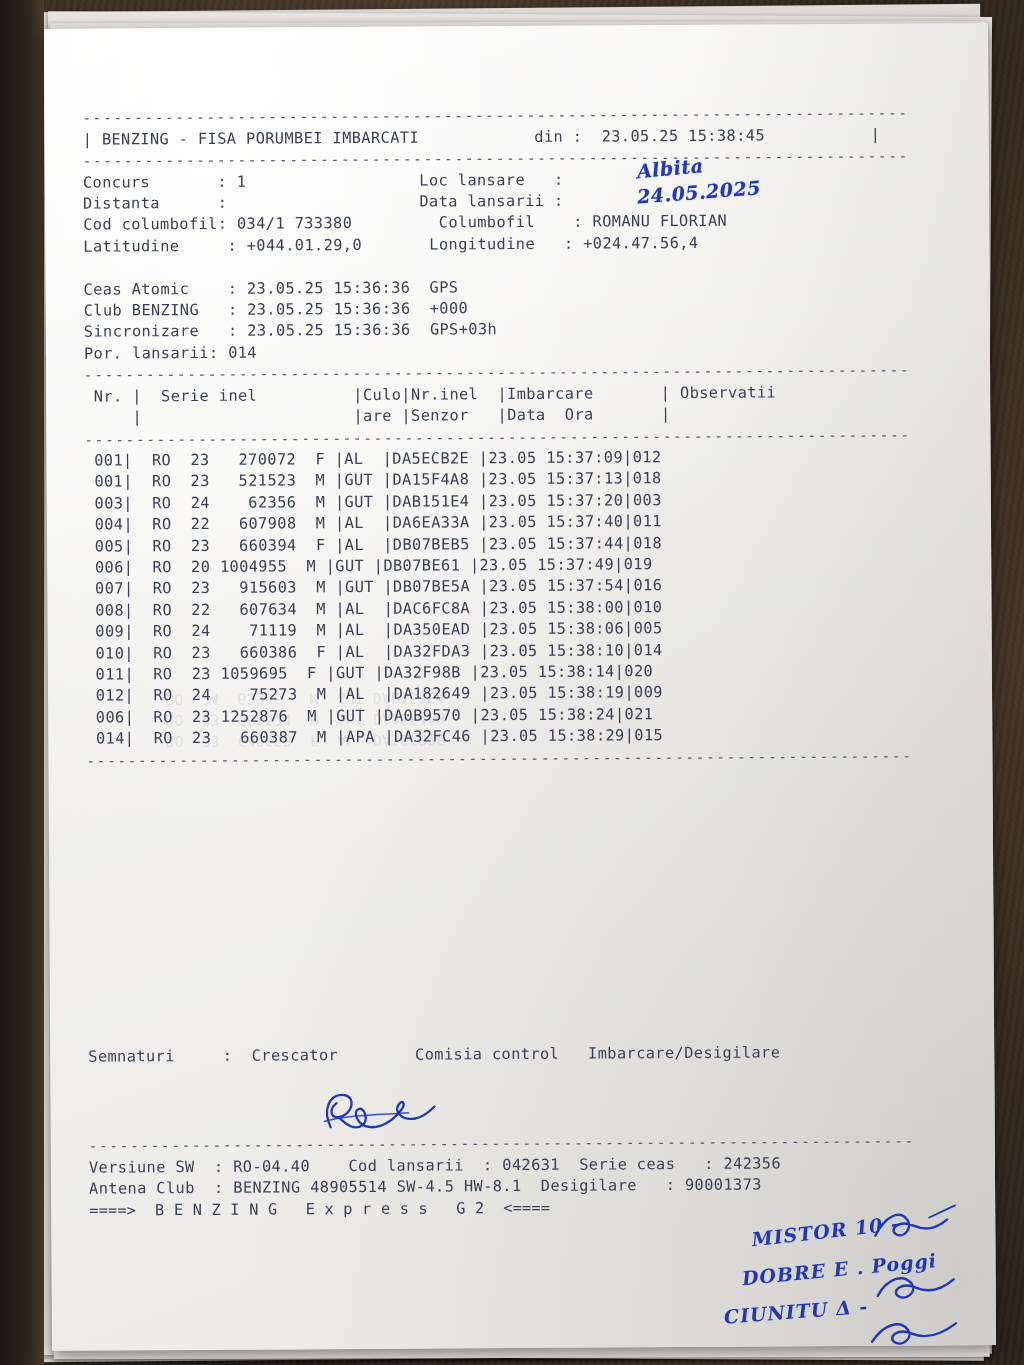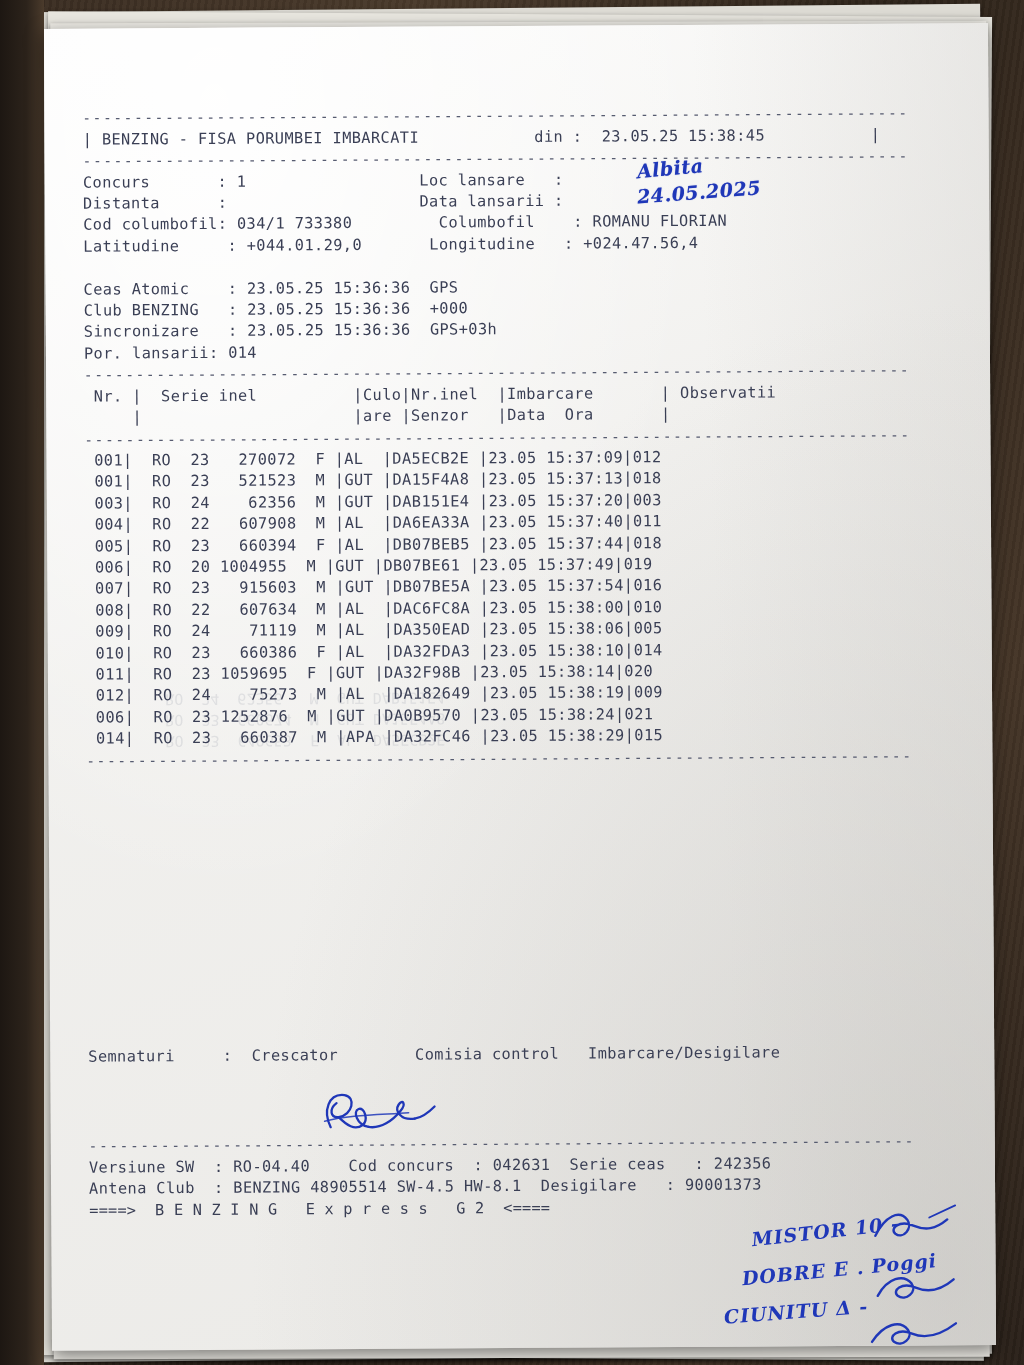--- a/index.html
+++ b/index.html
@@ -194,21 +194,21 @@
 <span class="row"> <span>012</span>|  <span>RO</span>  <span>24</span>    <span>75273</span>  <span>M</span> |<span>AL</span>  |<span>DA182649</span> |<span>23.05</span> <span>15:38:19</span>|<span>009</span></span>
 <span class="row"> <span>006</span>|  <span>RO</span>  <span>23</span> <span>1252876</span>  <span>M</span> |<span>GUT</span> |<span>DA0B9570</span> |<span>23.05</span> <span>15:38:24</span>|<span>021</span></span>
 <span class="row"> <span>014</span>|  <span>RO</span>  <span>23</span>   <span>660387</span>  <span>M</span> |<span>APA</span> |<span>DA32FC46</span> |<span>23.05</span> <span>15:38:29</span>|<span>015</span></span>
 <span class="dashrule row">--------------------------------------------------------------------------------</span>
   </div>
 
   <div class="print" style="top:1018px;"><span class="row"><span>Semnaturi</span>     <span>:</span>  <span>Crescator</span>        <span>Comisia control</span>   <span>Imbarcare/Desigilare</span></span></div>
 
   <div class="print" style="top:1086px;">
 <span class="dashrule row">--------------------------------------------------------------------------------</span>
-<span class="row"><span>Versiune SW</span>  <span>:</span> <span>RO-04.40</span>    <span>Cod concurs</span>  <span>:</span> <span>042631</span>  <span>Serie ceas</span>   <span>:</span> <span>242356</span></span>
+<span class="row"><span>Versiune SW</span>  <span>:</span> <span>RO-04.40</span>    <span>Cod lansarii</span>  <span>:</span> <span>042631</span>  <span>Serie ceas</span>   <span>:</span> <span>242356</span></span>
 <span class="row"><span>Antena Club</span>  <span>:</span> <span>BENZING 48905514 SW-4.5 HW-8.1</span>  <span>Desigilare</span>   <span>:</span> <span>90001373</span></span>
 <span class="row" style="letter-spacing:0.2px;">====&gt;  B E N Z I N G   E x p r e s s   G 2  &lt;====</span>
   </div>
 
   <div class="hand" id="hand-loc">Albita</div>
   <div class="hand" id="hand-date">24.05.2025</div>
 
   <svg id="signature" viewBox="0 0 120 56">
     <g fill="none" stroke="#1f37b8" stroke-width="2.3" stroke-linecap="round">
       <path d="M12,42 C4,26 10,8 26,10 C38,12 34,30 20,32 C12,33 10,24 18,18"></path>

